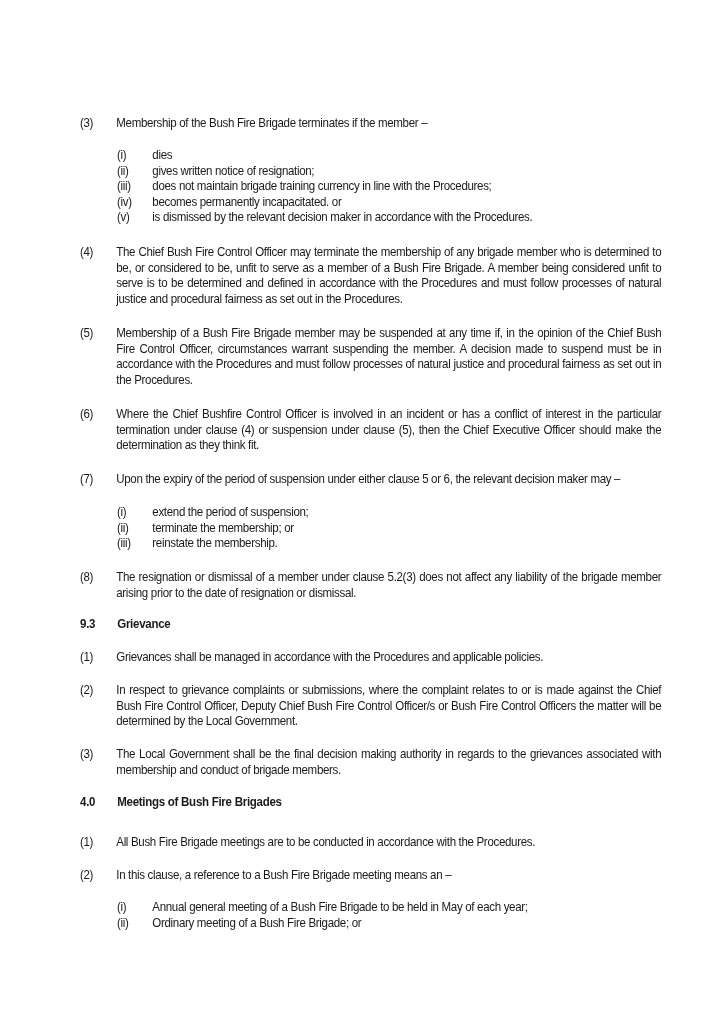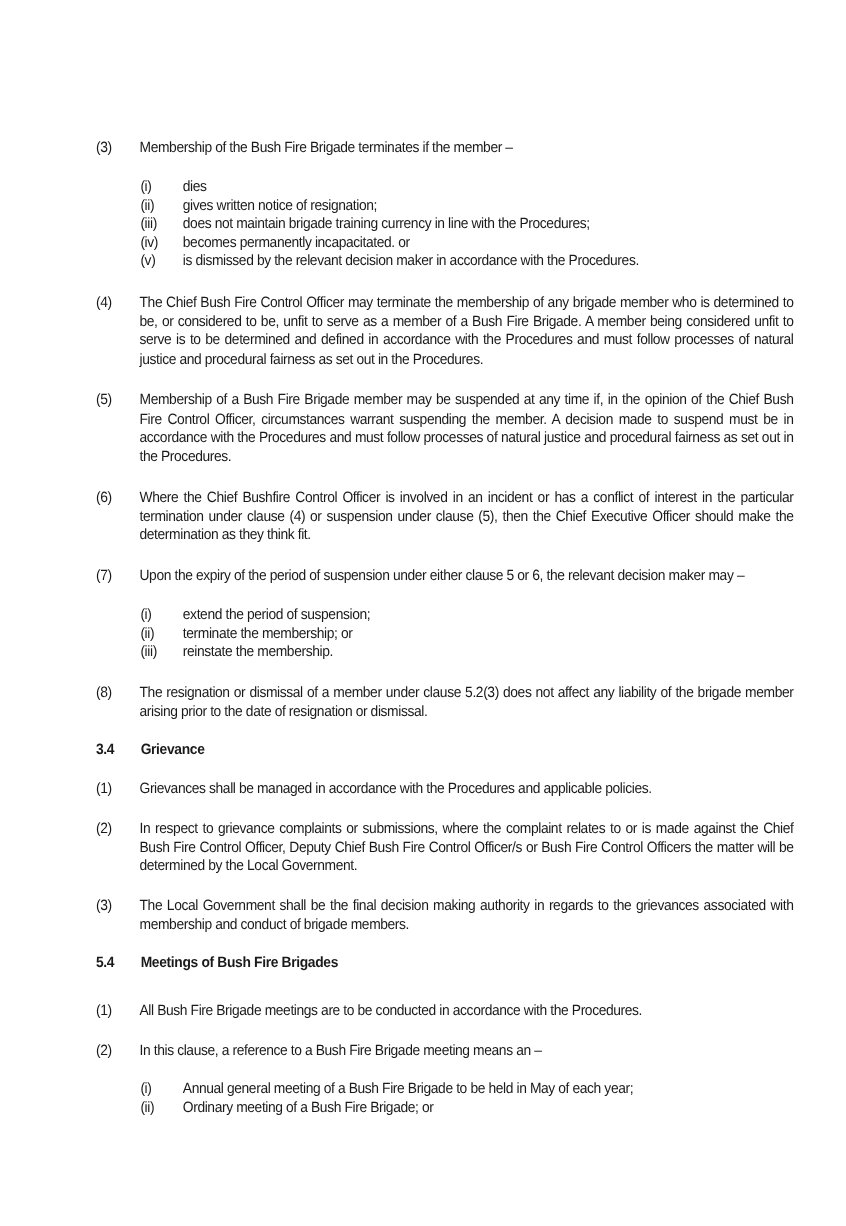--- a/index.html
+++ b/index.html
@@ -135,41 +135,41 @@
       <span class="stxt">reinstate the membership.</span>
     </div>
   </div>
 
   <div class="blk" style="top:570px;">
     <span class="num">(8)</span>
     <div class="txt">The resignation or dismissal of a member under clause 5.2(3) does not affect any liability of the brigade member arising prior to the date of resignation or dismissal.</div>
   </div>
 
   <div class="heading" style="top:617px;">
-    <span class="hnum">3.4</span>
+    <span class="hnum">9.3</span>
     <span class="htxt">Grievance</span>
   </div>
 
   <div class="blk" style="top:650px;">
     <span class="num">(1)</span>
     <div class="txt last-left">Grievances shall be managed in accordance with the Procedures and applicable policies.</div>
   </div>
 
   <div class="blk" style="top:683px;">
     <span class="num">(2)</span>
     <div class="txt">In respect to grievance complaints or submissions, where the complaint relates to or is made against the Chief Bush Fire Control Officer, Deputy Chief Bush Fire Control Officer/s or Bush Fire Control Officers the matter will be determined by the Local Government.</div>
   </div>
 
   <div class="blk" style="top:747px;">
     <span class="num">(3)</span>
     <div class="txt">The Local Government shall be the final decision making authority in regards to the grievances associated with membership and conduct of brigade members.</div>
   </div>
 
   <div class="heading" style="top:795px;">
-    <span class="hnum">5.4</span>
+    <span class="hnum">4.0</span>
     <span class="htxt">Meetings of Bush Fire Brigades</span>
   </div>
 
   <div class="blk" style="top:835px;">
     <span class="num">(1)</span>
     <div class="txt last-left">All Bush Fire Brigade meetings are to be conducted in accordance with the Procedures.</div>
   </div>
 
   <div class="blk" style="top:868px;">
     <span class="num">(2)</span>

